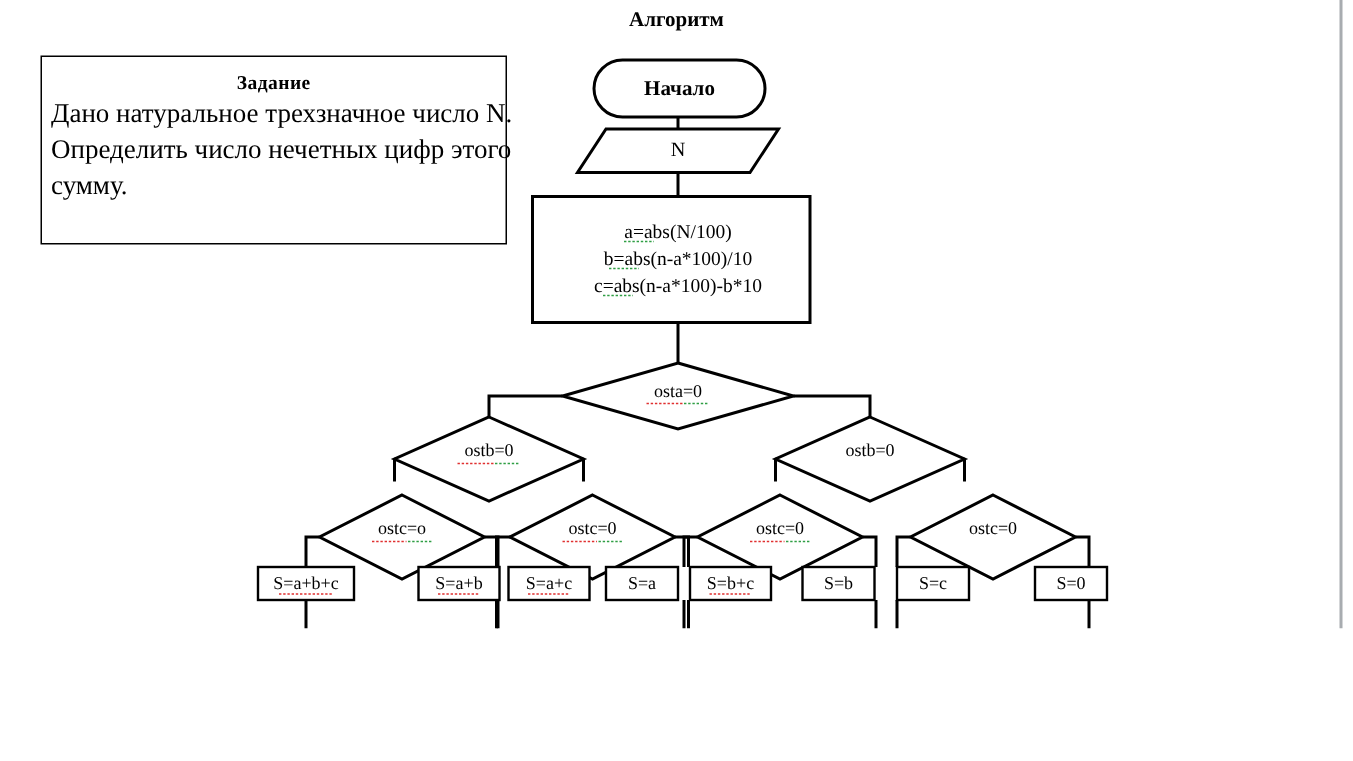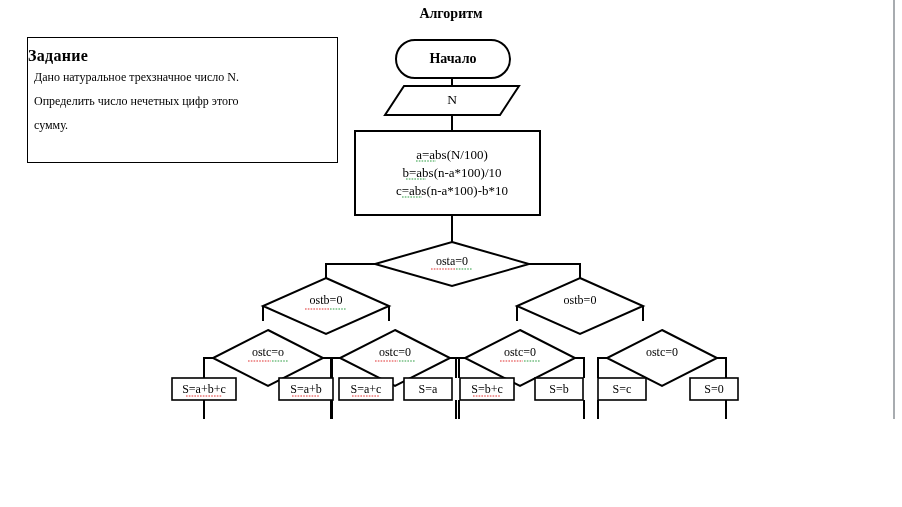--- a/index.html
+++ b/index.html
@@ -38,29 +38,29 @@
     position: absolute;
     left: 27px;
     top: 37px;
     width: 311px;
     height: 126px;
     border: 1px solid #000000;
     box-sizing: border-box;
     background: #ffffff;
   }
   .task-title {
-    text-align: left;
+    text-align: center;
     font-weight: bold;
-    font-size: 16px;
+    font-size: 13px;
     margin-top: 9px;
     letter-spacing: 0.3px;
     color: #000;
   }
   .task-line {
-    font-size: 12px;
+    font-size: 18px;
     line-height: 24px;
     padding-left: 6px;
     color: #000;
     white-space: nowrap;
     font-family: Liberation Serif, serif;
   }
 
   
   .chart-title {
     position: absolute;

